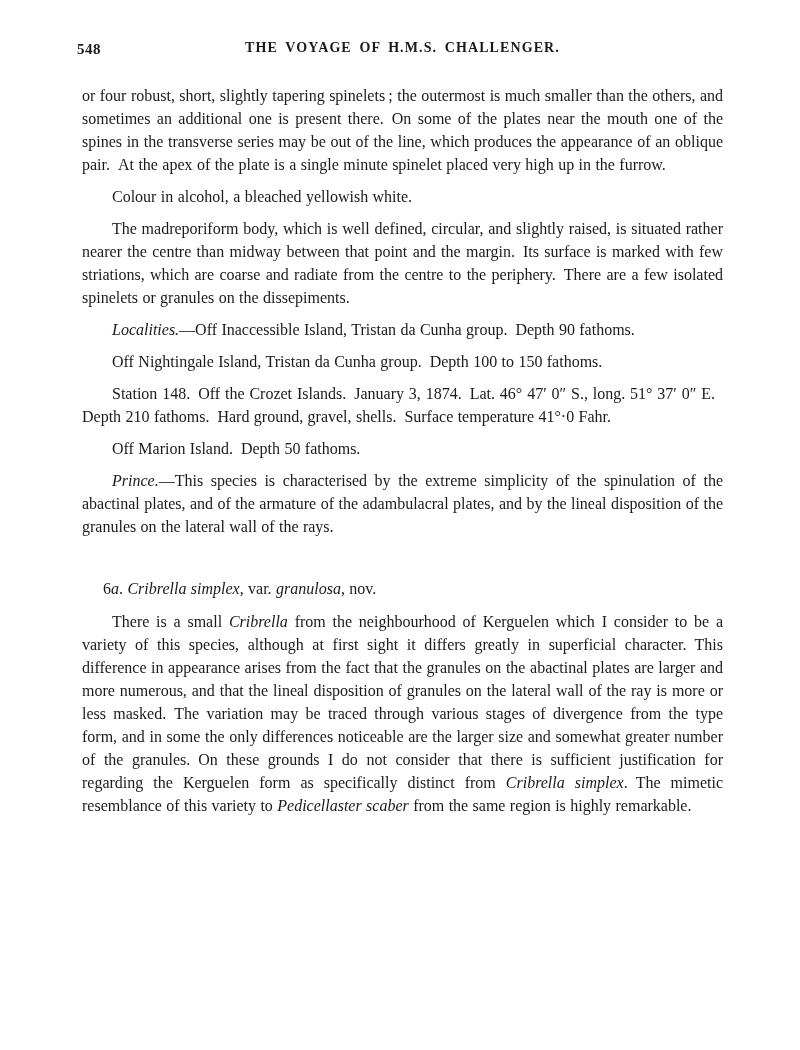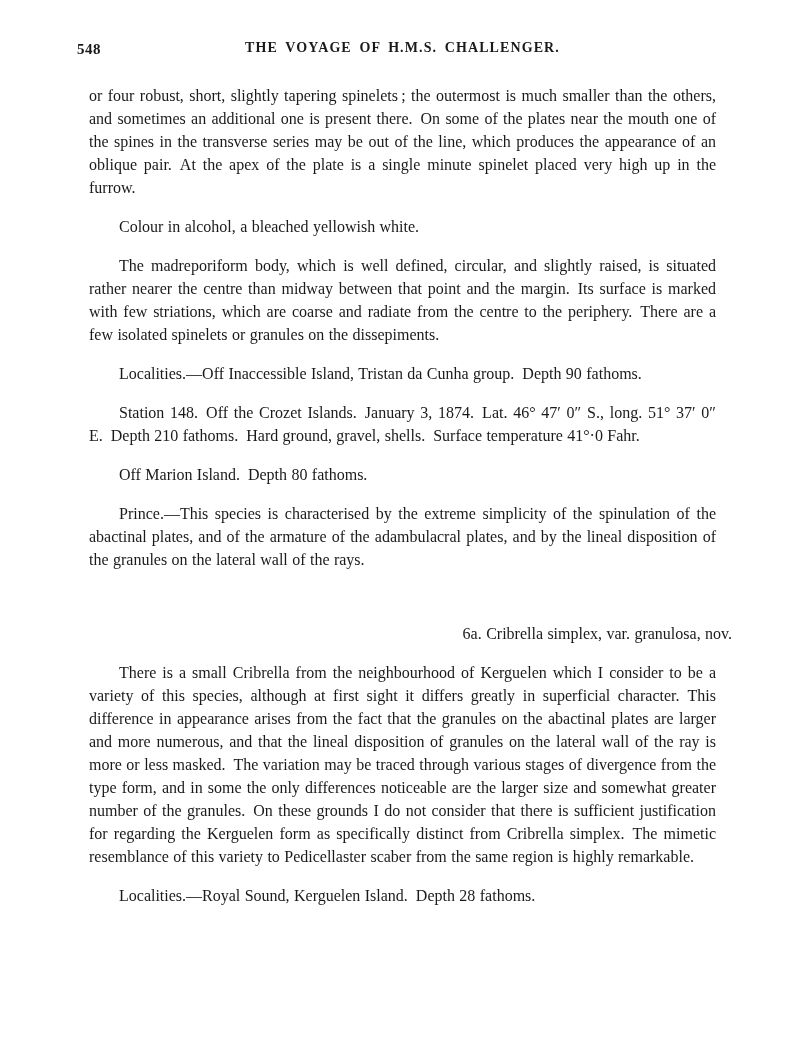--- a/index.html
+++ b/index.html
@@ -34,54 +34,55 @@
     letter-spacing: 0.5px;
   }
   .running-title {
     text-align: center;
     font-size: 14px;
     font-weight: 700;
     letter-spacing: 1.1px;
     word-spacing: 3px;
   }
   .body-text p {
-    margin: 16px;
+    margin: 9px;
     font-size: 16px;
     line-height: 23px;
     text-align: justify;
     word-spacing: 0.4px;
   }
   .indent {
     text-indent: 30px;
   }
   p.heading {
-    margin: 51px 0 10px 0;
+    margin: 39px 0 10px 0;
     padding-left: 30px;
-    text-align: right;
+    text-align: left;
     text-indent: 0;
   }
   .it {
+    font-style: italic;
   }
 </style>
 </head>
 <body>
 
 <div class="page">
 
   <div class="page-header">
     <span class="page-number">548</span>
     <div class="running-title">THE VOYAGE OF H.M.S. CHALLENGER.</div>
   </div>
 
   <div class="body-text">
     <p><span>or four robust, short, slightly tapering spinelets ; the outermost is much smaller than the others, and sometimes an additional one is present there. On some of the plates near the mouth one of the spines in the transverse series may be out of the line, which produces the appearance of an oblique pair. At the apex of the plate is a single minute spinelet placed very high up in the furrow.</span></p>
     <p class="indent"><span>Colour in alcohol, a bleached yellowish white.</span></p>
     <p class="indent"><span>The madreporiform body, which is well defined, circular, and slightly raised, is situated rather nearer the centre than midway between that point and the margin. Its surface is marked with few striations, which are coarse and radiate from the centre to the periphery. There are a few isolated spinelets or granules on the dissepiments.</span></p>
     <p class="indent"><span class="it">Localities.</span><span>—Off Inaccessible Island, Tristan da Cunha group. Depth 90 fathoms.</span></p>
+    <p class="indent"><span>Off Nightingale Island, Tristan da Cunha group. Depth 100 to 150 fathoms.</span></p>
     <p class="indent"><span>Station 148. Off the Crozet Islands. January 3, 1874. Lat. 46° 47′ 0″ S., long. 51° 37′ 0″ E. Depth 210 fathoms. Hard ground, gravel, shells. Surface temperature 41°·0 Fahr.</span></p>
-    <p class="indent"><span>Off Marion Island. Depth 80 fathoms.</span></p>
+    <p class="indent"><span>Off Marion Island. Depth 50 fathoms.</span></p>
     <p class="indent"><span class="it">Prince.</span><span>—This species is characterised by the extreme simplicity of the spinulation of the abactinal plates, and of the armature of the adambulacral plates, and by the lineal disposition of the granules on the lateral wall of the rays.</span></p>
     <p class="heading"><span>6</span><span class="it">a</span><span>. </span><span class="it">Cribrella simplex</span><span>, var. </span><span class="it">granulosa</span><span>, nov.</span></p>
     <p class="indent"><span>There is a small </span><span class="it">Cribrella</span><span> from the neighbourhood of Kerguelen which I consider to be a variety of this species, although at first sight it differs greatly in superficial character. This difference in appearance arises from the fact that the granules on the abactinal plates are larger and more numerous, and that the lineal disposition of granules on the lateral wall of the ray is more or less masked. The variation may be traced through various stages of divergence from the type form, and in some the only differences noticeable are the larger size and somewhat greater number of the granules. On these grounds I do not consider that there is sufficient justification for regarding the Kerguelen form as specifically distinct from </span><span class="it">Cribrella simplex</span><span>. The mimetic resemblance of this variety to </span><span class="it">Pedicellaster scaber</span><span> from the same region is highly remarkable.</span></p>
-    <p class="indent"><span class="it">Localities.</span><span>—Royal Sound, Kerguelen Island. Depth 28 fathoms.</span></p>
   </div>
 
 </div>
 
 </body></html>

